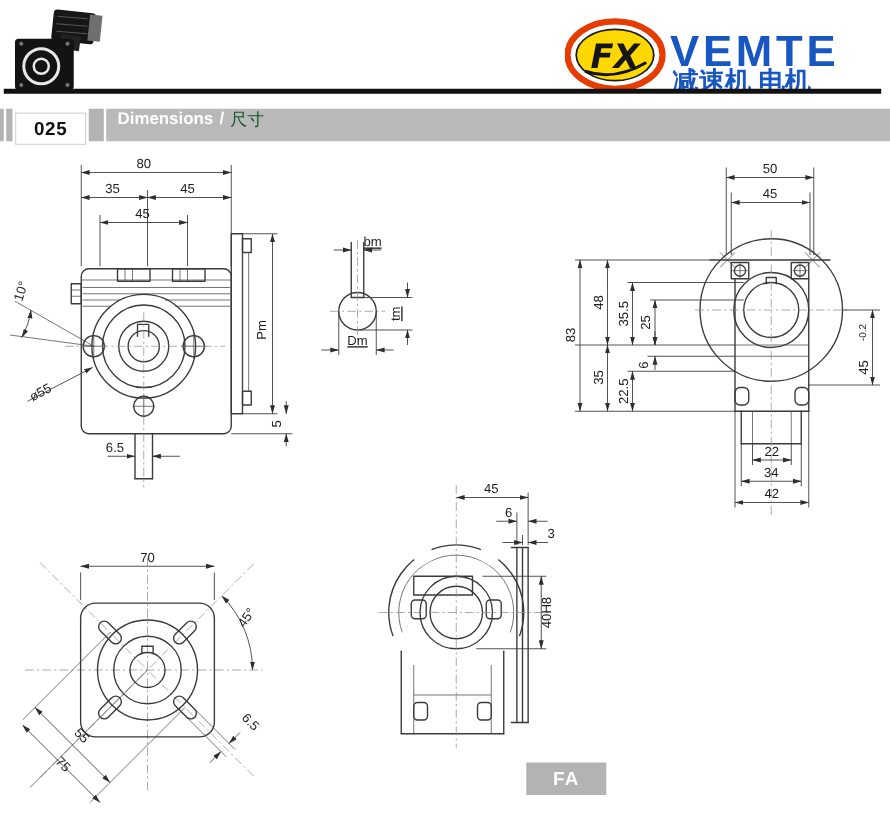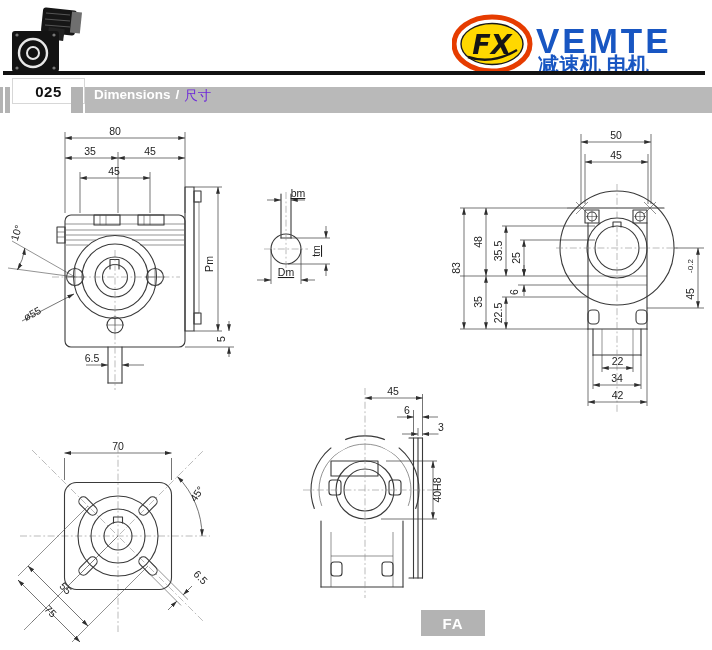--- a/index.html
+++ b/index.html
@@ -7,28 +7,28 @@
   html,body{background:#fff}
   body{width:712px;height:650px;position:relative;overflow:hidden;
        font-family:"Liberation Sans",sans-serif}
   .abs{position:absolute}
   
   .rule{position:absolute;left:3px;top:71px;width:702px;height:4px;background:#121212}
   .hbar{position:absolute;top:87px;height:26px;background:#b3b3b3}
   .hb1{left:0;width:3px}
   .hb2{left:5px;width:5px}
   .hb3{left:71px;width:12px}
-  .pagenum{position:absolute;left:12px;top:78px;width:73px;height:26px;background:#fff;
+  .pagenum{position:absolute;left:12px;top:90px;width:57px;height:26px;background:#fff;
            border:1px solid #d7d7d7;color:#111;font-weight:bold;font-size:15px;
            display:flex;align-items:center;justify-content:center;letter-spacing:.5px}
   .titlebar{position:absolute;left:85px;top:87px;width:684px;height:26px;background:#b9b9b9;
             color:#fff;font-weight:bold;font-size:13.5px;display:flex;align-items:flex-start;
             padding-left:9px}
   .titlebar .sep{margin:0 5px}
-  .titlebar .zh{font-weight:normal;color:#6d28d9}
+  .titlebar .zh{font-weight:normal;color:#14532d}
   
   .badge{position:absolute;left:421px;top:610px;width:64px;height:26px;background:#b3b3b3;
          color:#fff;font-weight:bold;font-size:15px;display:flex;align-items:center;
          justify-content:center;letter-spacing:1px}
   
   svg .ol{fill:none;stroke:#3a3a3a;stroke-width:1.1;stroke-linejoin:round;stroke-linecap:round}
   svg .th{fill:none;stroke:#4a4a4a;stroke-width:.6}
   svg .cl{fill:none;stroke:#8f8f8f;stroke-width:.6;stroke-dasharray:7 2.5 1.8 2.5}
   svg .dm{fill:none;stroke:#3a3a3a;stroke-width:.7}
   svg .wh{fill:#fff;stroke:none}

